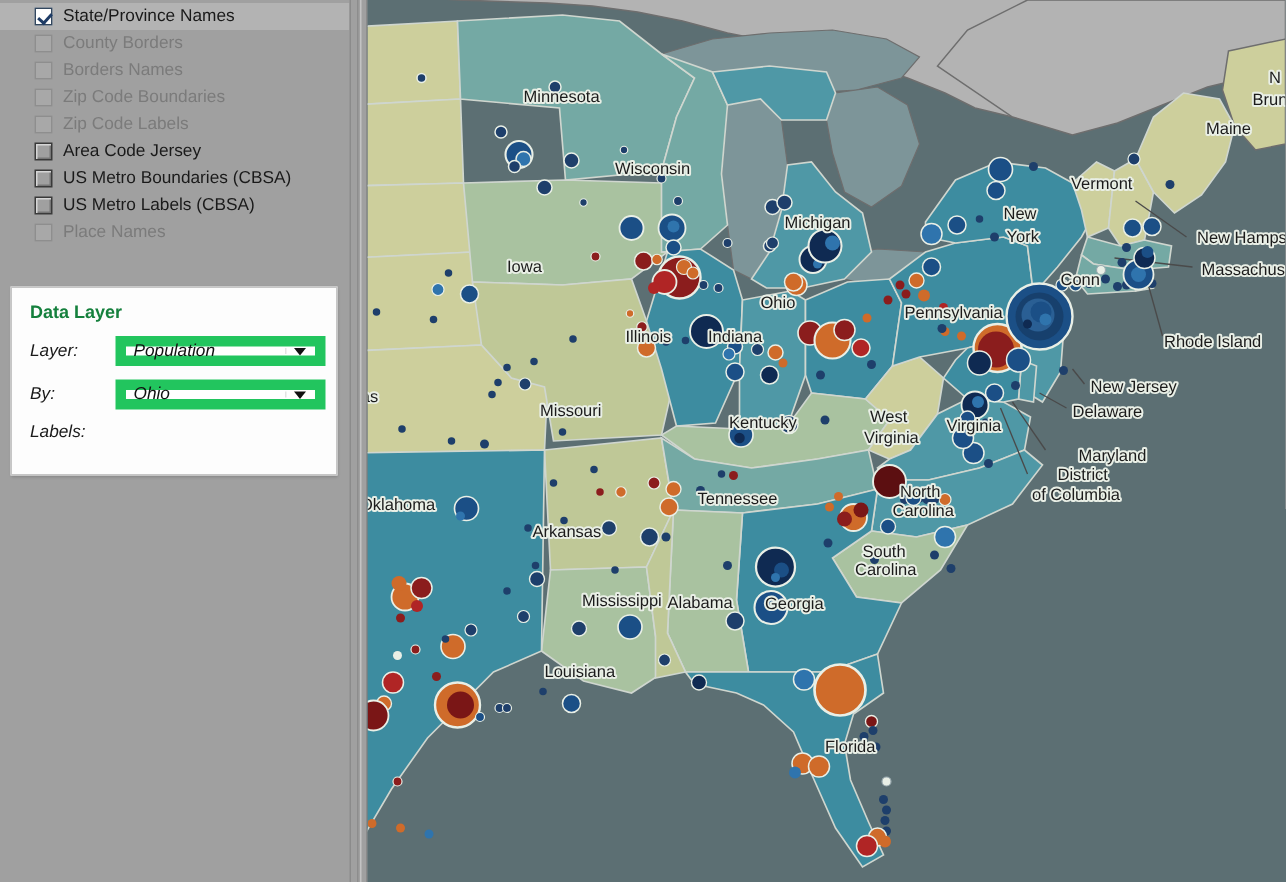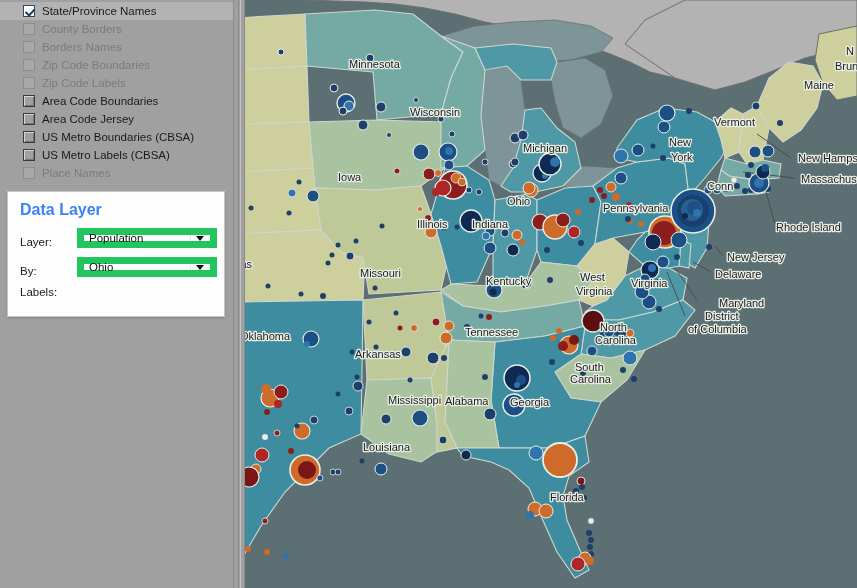--- a/index.html
+++ b/index.html
@@ -80,28 +80,29 @@
   
   #data-layer-panel {
     position: absolute;
     left: 7px; top: 191px;
     width: 218px; height: 126px;
     background: #fdfdfd;
     border: 1px solid #c6c6c6;
     box-shadow: 0 1px 2px rgba(0,0,0,0.18);
   }
   #dl-title {
-    font-size: 16px;
+    font-size: 12px;
     font-weight: bold;
-    color: #3b82f6;
+    color: #15803d;
     margin: 9px 0 0 12px;
   }
   .dl-row {
-    display: flex; align-items: flex-end;
+    display: flex; align-items: center;
     margin: 9px 0 0 12px;
+    font-style: italic;
   }
   .dl-row:first-of-type { margin-top: 13px; }
   .dl-label {
     width: 57px;
     font-size: 11.5px;
     color: #1a1a1a;
   }
   .dl-select {
     position: relative;
     width: 140px; height: 20px;
@@ -186,24 +187,20 @@
           <span class="cb disabled"></span>
           <span class="layer-label dim">Borders Names</span>
         </div>
         <div class="layer-row">
           <span class="cb disabled"></span>
           <span class="layer-label dim">Zip Code Boundaries</span>
         </div>
         <div class="layer-row">
           <span class="cb disabled"></span>
           <span class="layer-label dim">Zip Code Labels</span>
-        </div>
-        <div class="layer-row">
-          <span class="cb avail"></span>
-          <span class="layer-label">Area Code Boundaries</span>
         </div>
         <div class="layer-row">
           <span class="cb avail"></span>
           <span class="layer-label">Area Code Jersey</span>
         </div>
         <div class="layer-row">
           <span class="cb avail"></span>
           <span class="layer-label">US Metro Boundaries (CBSA)</span>
         </div>
         <div class="layer-row">

